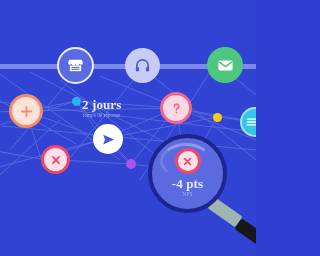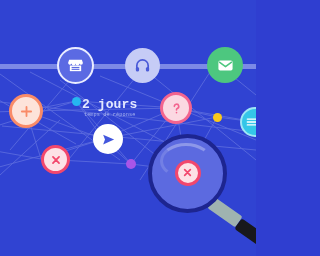--- a/index.html
+++ b/index.html
@@ -1,19 +1,19 @@
 <!DOCTYPE html>
 <html><head>
 <meta charset="utf-8">
 <style>
   html,body{margin:0;padding:0;background:#2f3ed0;}
   #stage{
     position:relative;width:256px;height:256px;overflow:hidden;
     background:#3043d2;
-    font-family:Liberation Mono, monospace;
+    font-family:Liberation Serif, serif;
   }
   #netsvg{position:absolute;inset:0;width:256px;height:256px;}
 
   
   .railbar{
     position:absolute;left:0;top:64px;width:256px;height:5px;
     background:#8a97ea;opacity:.85;
   }
 
   
@@ -201,17 +201,21 @@
     <div class="lens">
       <div class="lens-gloss"></div>
       <div class="lens-inner">
         <div class="node" style="position:relative;left:0;top:-1px;width:26px;height:26px;background:#fde1e6;border:3px solid #f2476d;">
           <span>
             <svg width="13" height="13" viewBox="0 0 24 24" fill="none" stroke="#f2476d" stroke-width="3.2" stroke-linecap="round">
               <path d="M6.8 6.8 17.2 17.2M17.2 6.8 6.8 17.2"></path>
             </svg>
           </span>
         </div>
+        <div class="metric" style="position:relative;left:0;top:0;">
+          <div class="big">-4 pts</div>
+          <div class="sub">NPS</div>
+        </div>
       </div>
     </div>
   </div>
 
 </div>
 
 </body></html>

